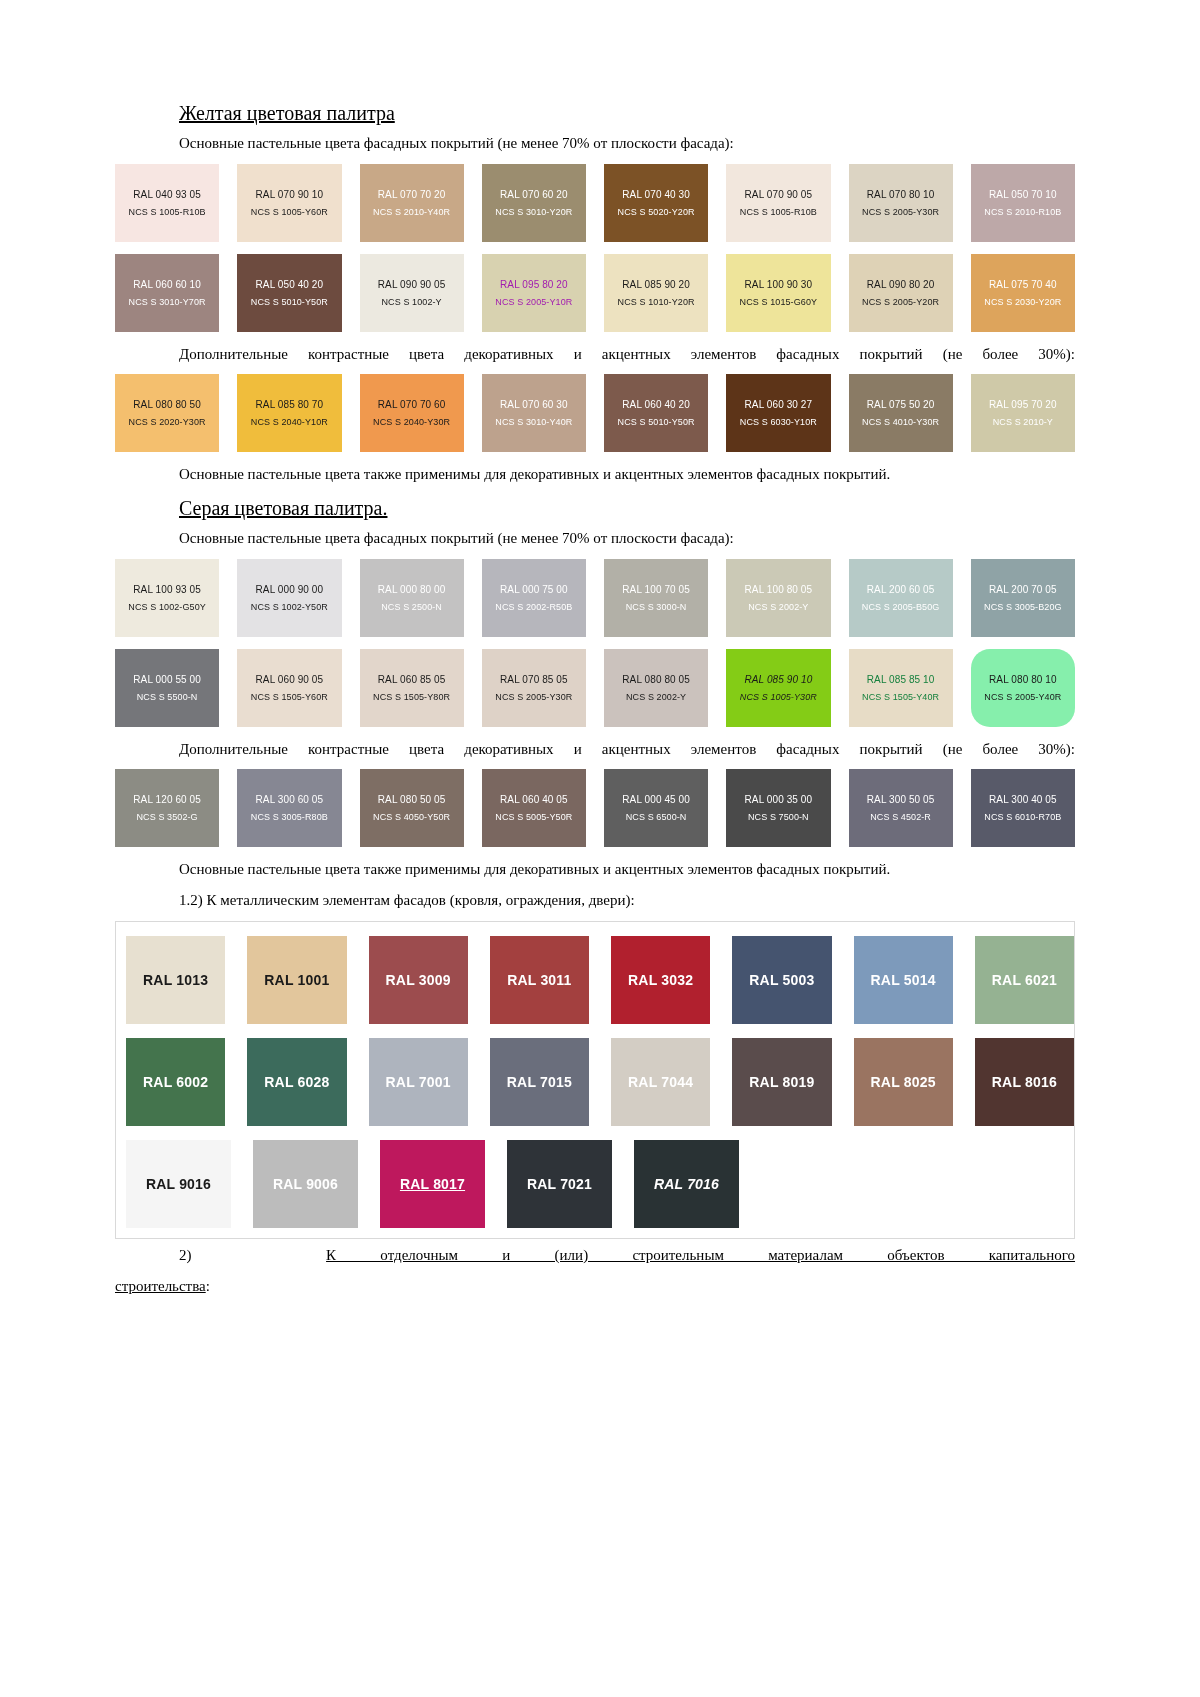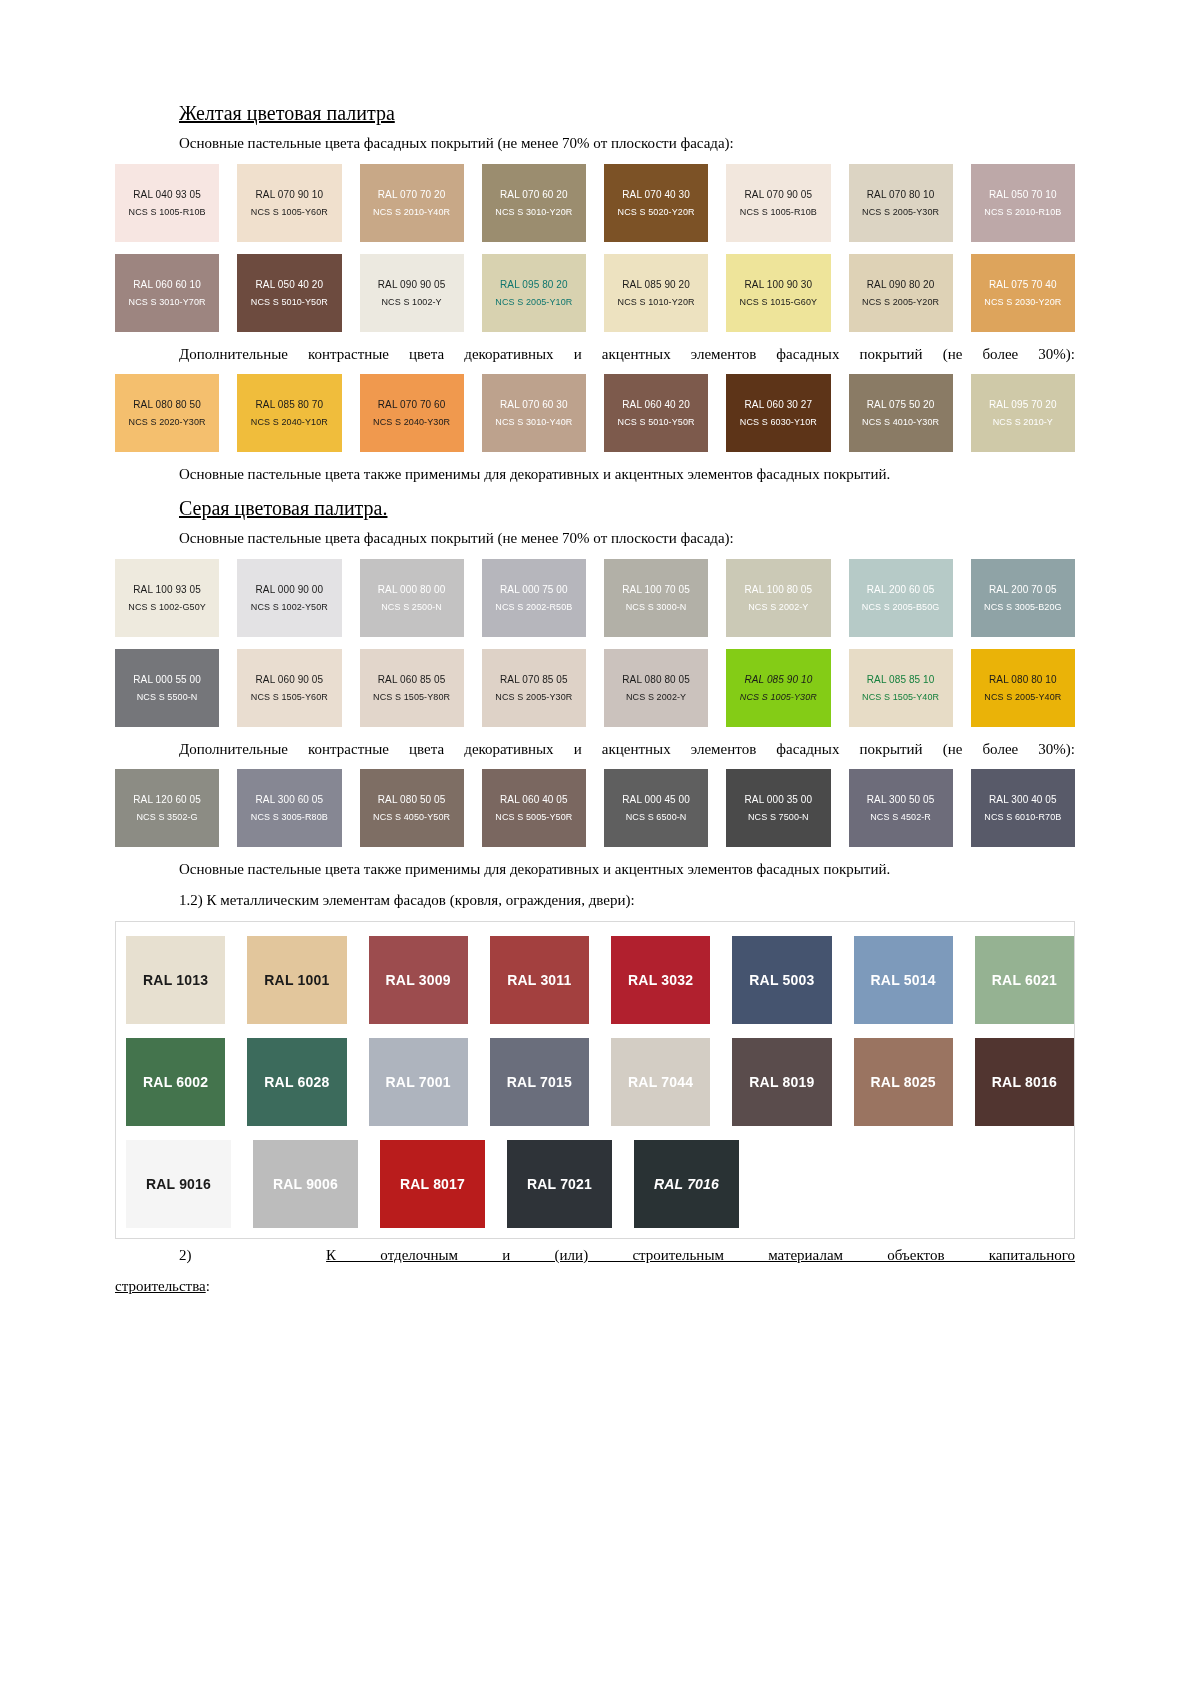--- a/index.html
+++ b/index.html
@@ -162,21 +162,21 @@
             <div class="ncs">NCS S 3010-Y70R</div>
           </div>
           <div class="swatch" style="background: rgb(109, 75, 63); color: rgb(255, 255, 255);">
             <div class="ral">RAL 050 40 20</div>
             <div class="ncs">NCS S 5010-Y50R</div>
           </div>
           <div class="swatch" style="background: rgb(236, 233, 224); color: rgb(26, 26, 26);">
             <div class="ral">RAL 090 90 05</div>
             <div class="ncs">NCS S 1002-Y</div>
           </div>
-          <div class="swatch" style="background: rgb(216, 210, 176); color: #0f766e;">
+          <div class="swatch" style="background: rgb(216, 210, 176); color: #a21caf;">
             <div class="ral">RAL 095 80 20</div>
             <div class="ncs">NCS S 2005-Y10R</div>
           </div>
           <div class="swatch" style="background: rgb(237, 226, 192); color: rgb(26, 26, 26);">
             <div class="ral">RAL 085 90 20</div>
             <div class="ncs">NCS S 1010-Y20R</div>
           </div>
           <div class="swatch" style="background: rgb(238, 228, 154); color: rgb(26, 26, 26);">
             <div class="ral">RAL 100 90 30</div>
             <div class="ncs">NCS S 1015-G60Y</div>
@@ -294,21 +294,21 @@
             <div class="ncs">NCS S 2002-Y</div>
           </div>
           <div class="swatch" style="background: #84cc16; color: rgb(26, 26, 26); font-style: italic;">
             <div class="ral">RAL 085 90 10</div>
             <div class="ncs">NCS S 1005-Y30R</div>
           </div>
           <div class="swatch" style="background: rgb(231, 220, 198); color: #15803d;">
             <div class="ral">RAL 085 85 10</div>
             <div class="ncs">NCS S 1505-Y40R</div>
           </div>
-          <div class="swatch" style="background: #eab308; color: rgb(26, 26, 26);">
+          <div class="swatch" style="background: #86efac; color: rgb(26, 26, 26); border-radius: 19px;">
             <div class="ral">RAL 080 80 10</div>
             <div class="ncs">NCS S 2005-Y40R</div>
           </div>
         </div>
       </div>
 
     <div class="para justify-full">Дополнительные контрастные цвета декоративных и акцентных элементов фасадных покрытий (не более 30%):</div>
 
     <div id="gray-contrast-grid">
         <div class="swatch-row">
@@ -404,21 +404,21 @@
             <span>RAL 8016</span>
           </div>
         </div>
         <div class="metal-row">
           <div class="metal-swatch" style="background: rgb(245, 245, 245); color: rgb(26, 26, 26);">
             <span>RAL 9016</span>
           </div>
           <div class="metal-swatch" style="background: rgb(188, 188, 188); color: rgb(255, 255, 255);">
             <span>RAL 9006</span>
           </div>
-          <div class="metal-swatch" style="background: #b91c1c; color: rgb(255, 255, 255);">
+          <div class="metal-swatch" style="background: #be185d; color: rgb(255, 255, 255); text-decoration: underline;">
             <span>RAL 8017</span>
           </div>
           <div class="metal-swatch" style="background: rgb(46, 51, 56); color: rgb(255, 255, 255);">
             <span>RAL 7021</span>
           </div>
           <div class="metal-swatch" style="background: rgb(41, 50, 52); color: rgb(255, 255, 255); font-style: italic;">
             <span>RAL 7016</span>
           </div>
         </div>
       </div>

